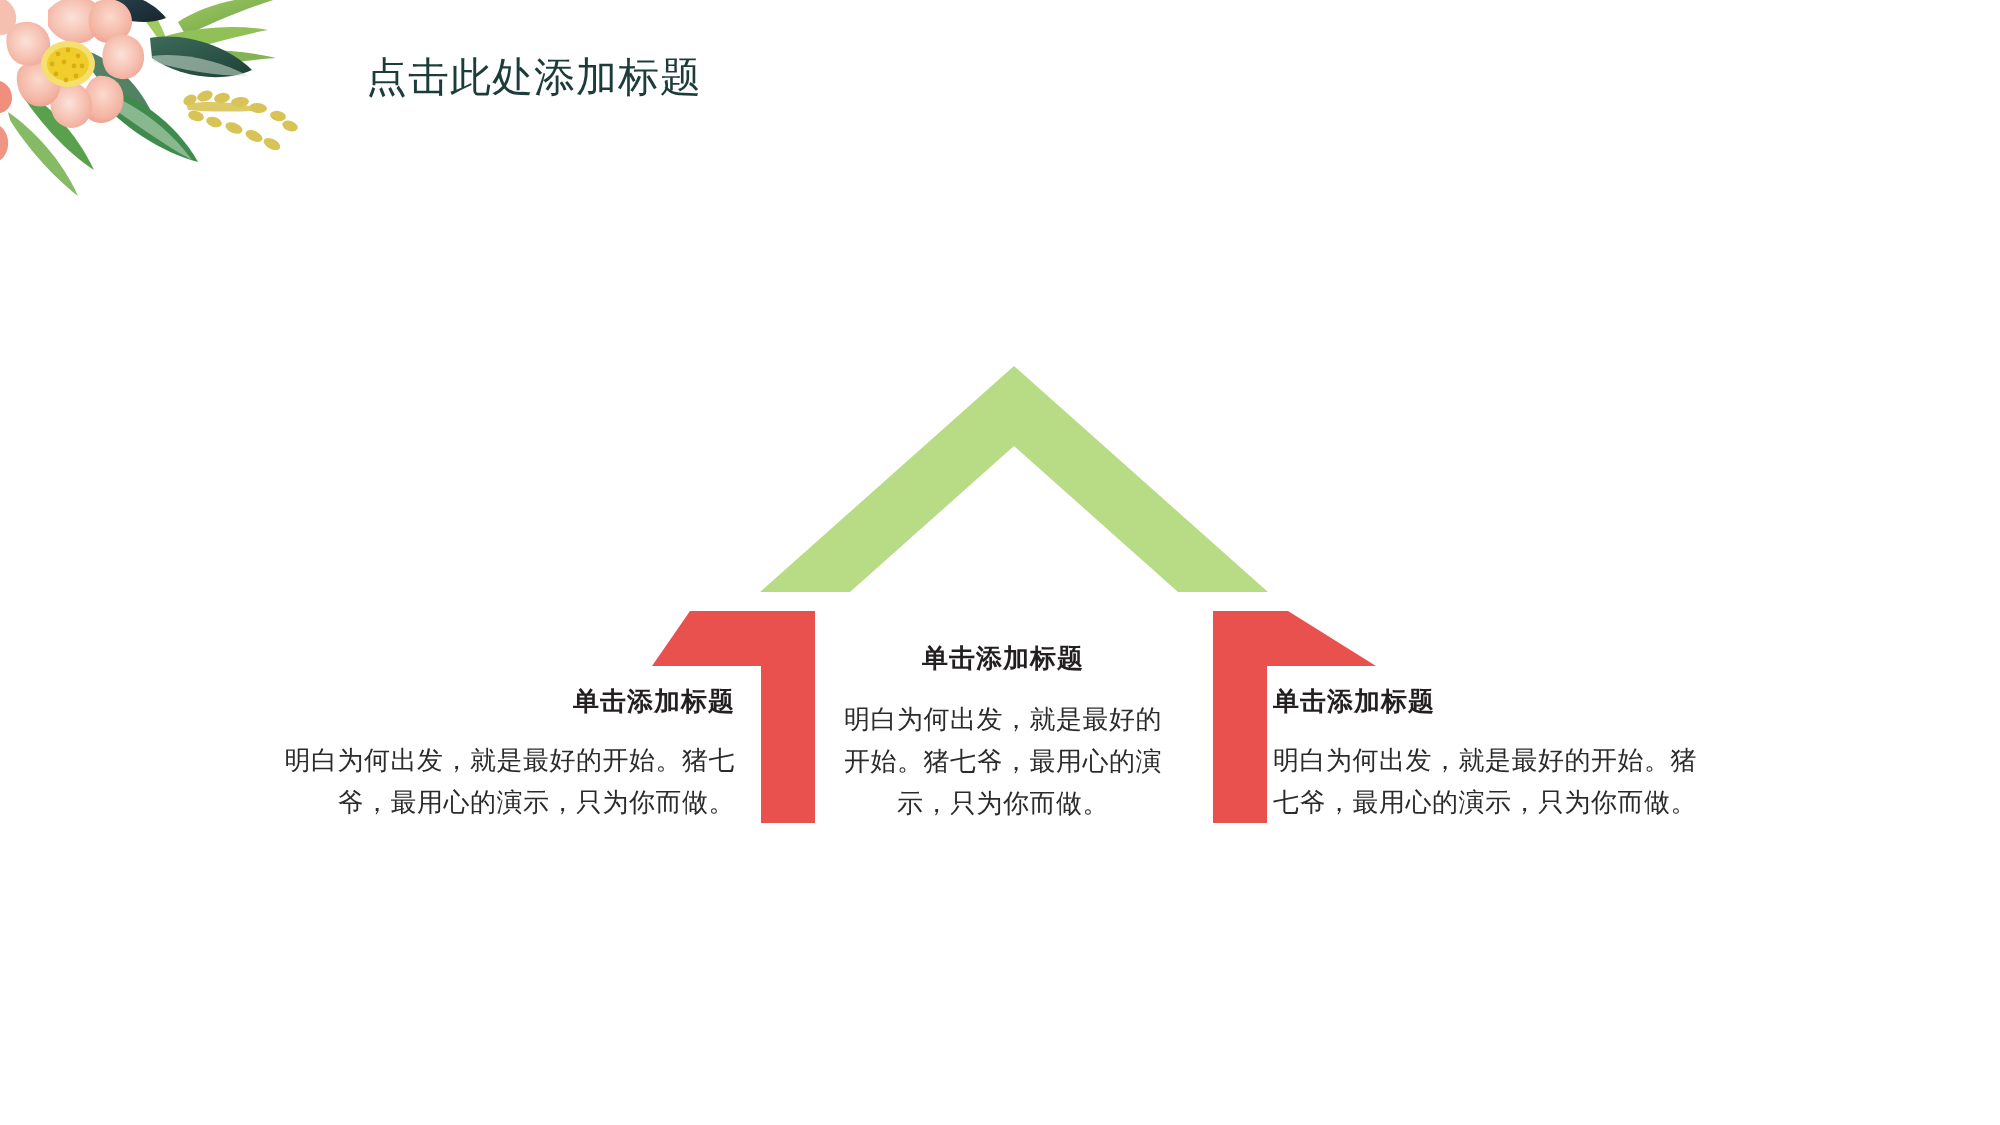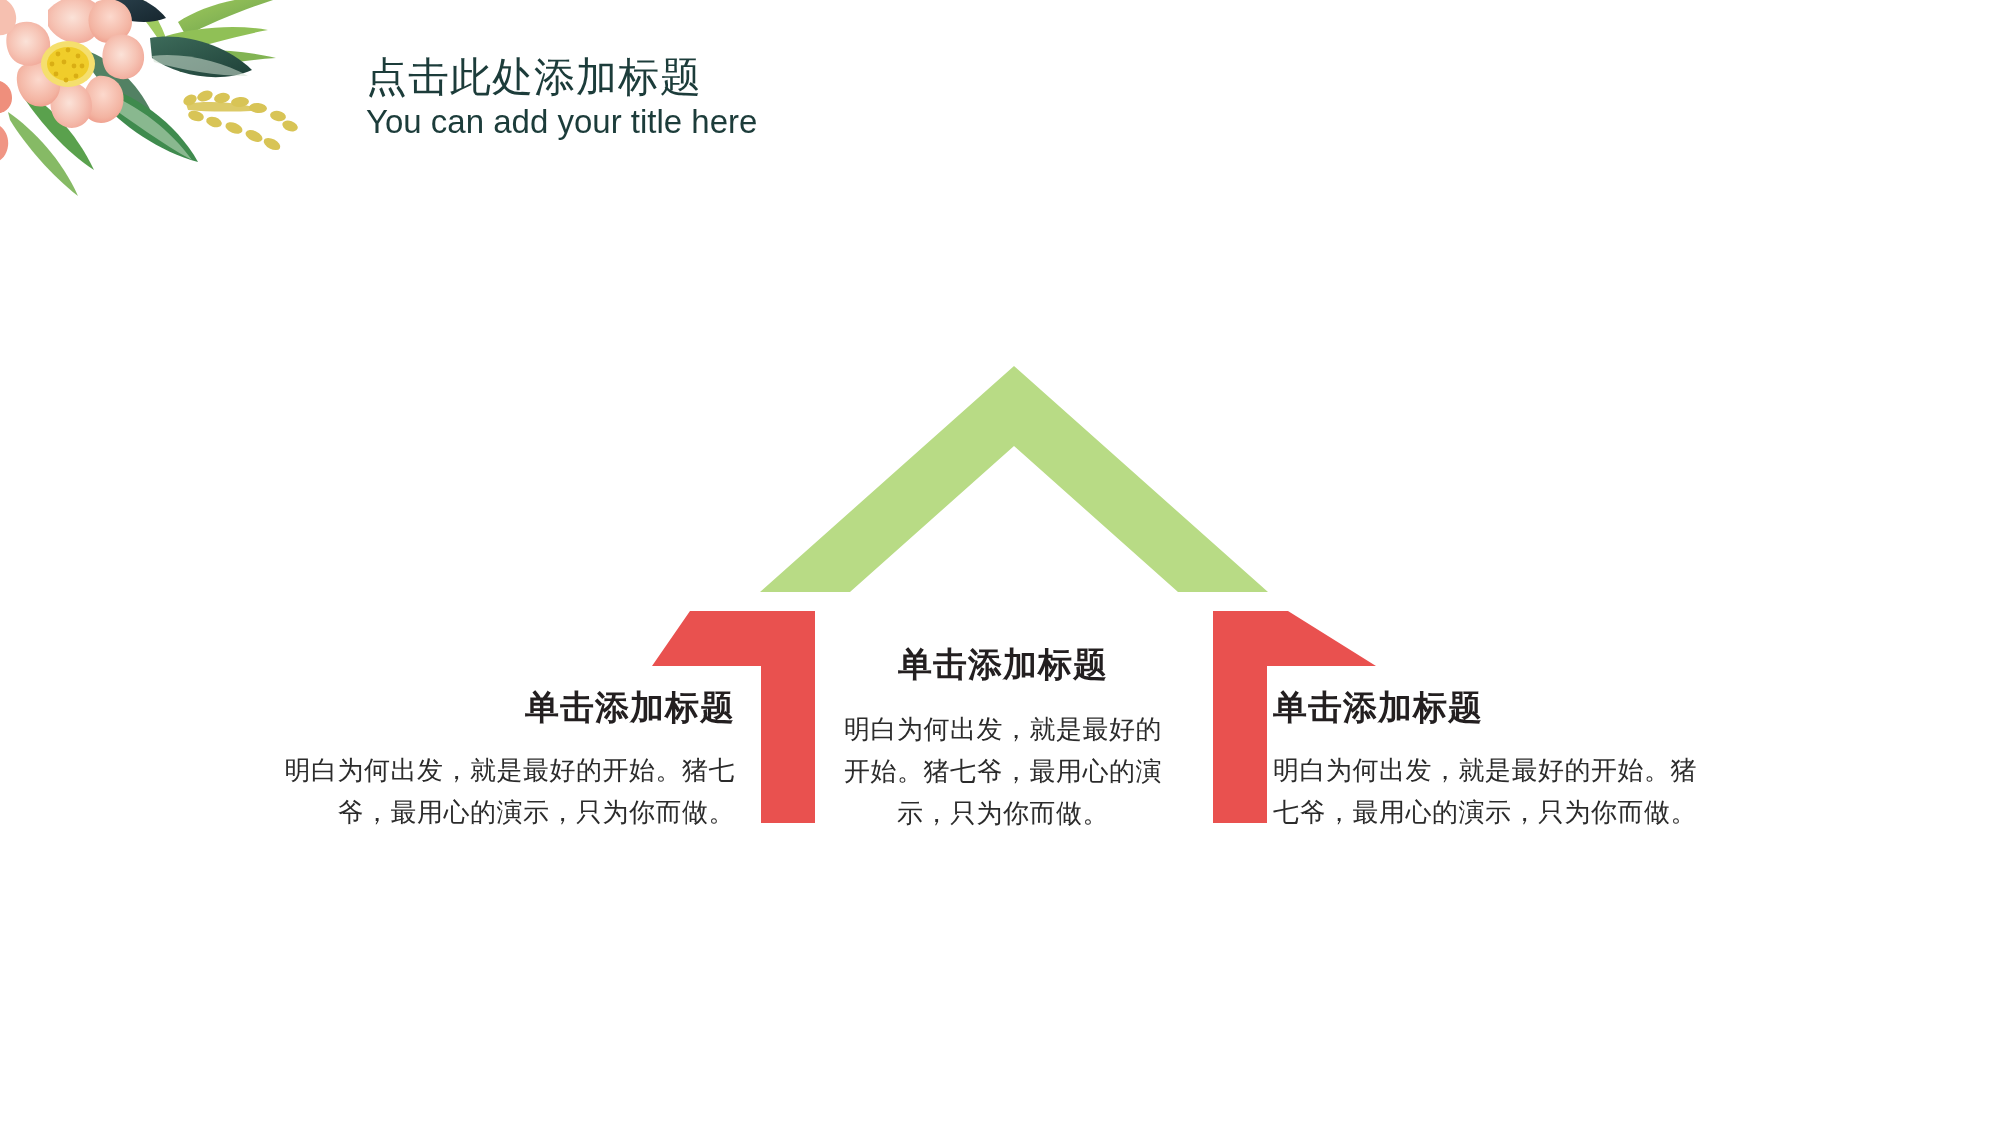--- a/index.html
+++ b/index.html
@@ -66,21 +66,21 @@
     width: 2000px;
     height: 1125px;
     pointer-events: none;
   }
 
   
   .col {
     position: absolute;
   }
   .col-title {
-    font-size: 34px;
+    font-size: 26px;
     font-weight: bold;
     color: #231f20;
     line-height: 1.3;
     margin: 0 0 18px 0;
     letter-spacing: 1px;
   }
   .col-body {
     font-size: 26px;
     color: #2b2b2b;
     line-height: 1.62;
@@ -207,21 +207,20 @@
 
     <g>
       <path d="M-6 90 C8 84 22 92 22 106 C22 120 6 126 -6 118 Z" fill="#ef8f7c"></path>
       <path d="M-10 130 C6 126 20 138 18 154 C16 170 0 176 -10 166 Z" fill="#f09584"></path>
       <path d="M-8 6 C8 0 24 8 26 24 C28 40 12 48 0 40 Z" fill="#f6c0b0"></path>
     </g>
   </svg>
 
   <div class="title-block">
     <div class="title-cn">点击此处添加标题</div>
-    <div class="title-en">You can add your title here</div>
   </div>
 
   <svg class="graphic" viewBox="0 0 2000 1125" xmlns="http://www.w3.org/2000/svg">
 
     <polygon fill="#b8db85" points="1014,366 1268,592 1178,592 1014,446 850,592 760,592"></polygon>
 
     <polygon fill="#e9514f" points="690,611 760,611 815,611 815,823 761,823 761,666 652,666"></polygon>
 
     <polygon fill="#e9514f" points="1213,611 1288,611 1376,666 1267,666 1267,823 1213,823"></polygon>
   </svg>

